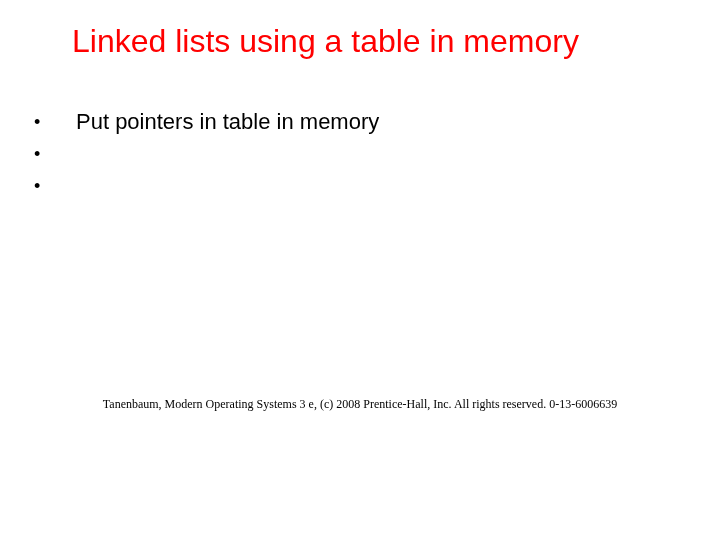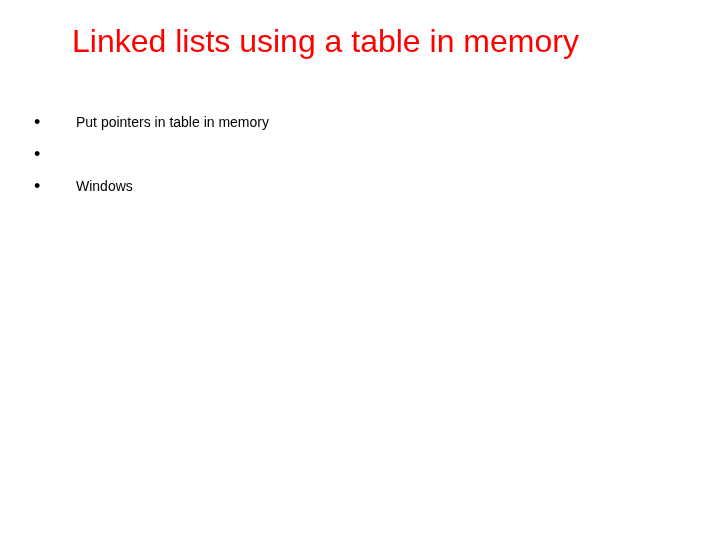--- a/index.html
+++ b/index.html
@@ -42,21 +42,21 @@
   .bullet-dot {
     width: 42px;
     flex: 0 0 42px;
     font-size: 18px;
     color: #000000;
     line-height: 28px;
     text-align: left;
     padding-left: 4px;
   }
   .bullet-text {
-    font-size: 14px;
+    font-size: 22px;
     color: #000000;
     line-height: 28px;
   }
   .footer {
     position: absolute;
     bottom: 20px;
     left: 0;
     right: 0;
     text-align: center;
     font-family: "Times New Roman", Times, serif;
@@ -74,18 +74,18 @@
   <div class="bullets">
     <div class="bullet-row">
       <div class="bullet-dot">•</div>
       <div class="bullet-text">Put pointers in table in memory</div>
     </div>
     <div class="bullet-row">
       <div class="bullet-dot">•</div>
     </div>
     <div class="bullet-row">
       <div class="bullet-dot">•</div>
-      <div class="bullet-text">Windows</div>
     </div>
   </div>
 
+  <div class="footer">Tanenbaum, Modern Operating Systems 3 e, (c) 2008 Prentice-Hall, Inc. All rights reserved. 0-13-6006639</div>
 
 </div>
 
 </body></html>

